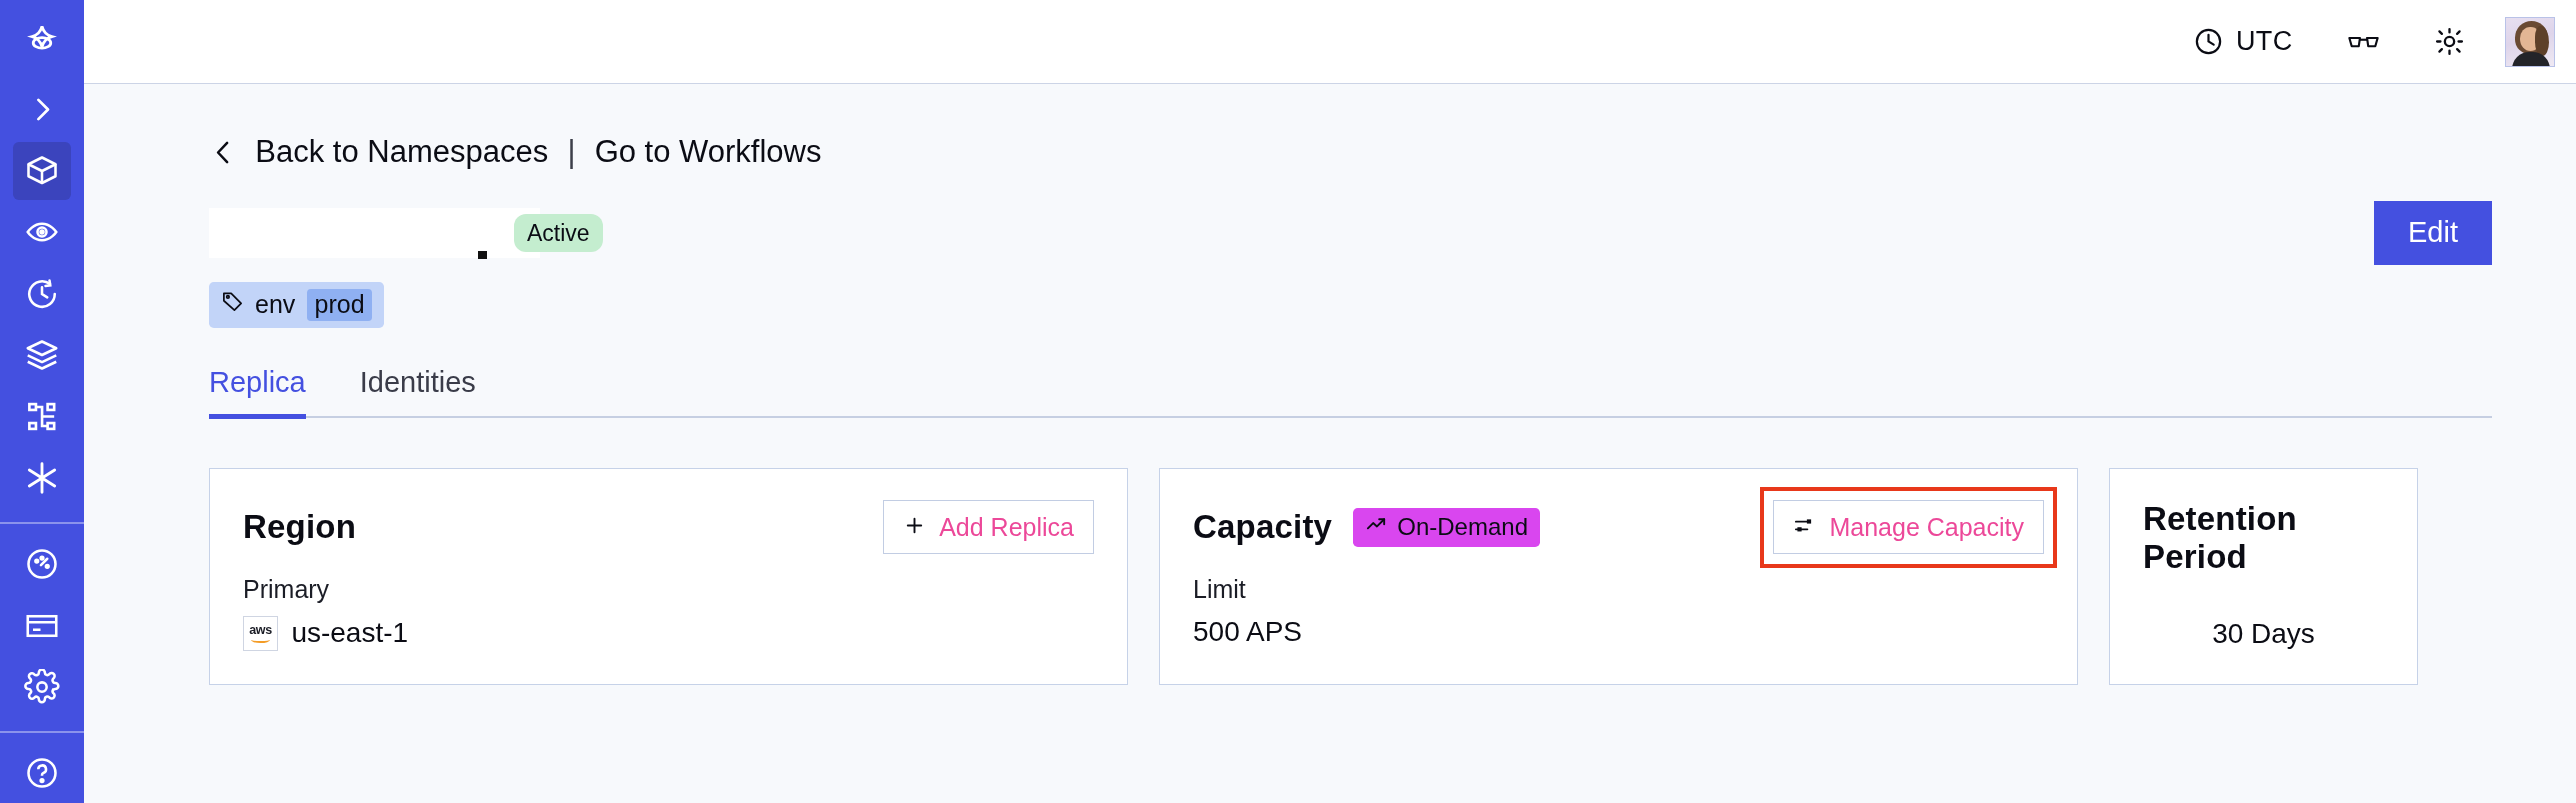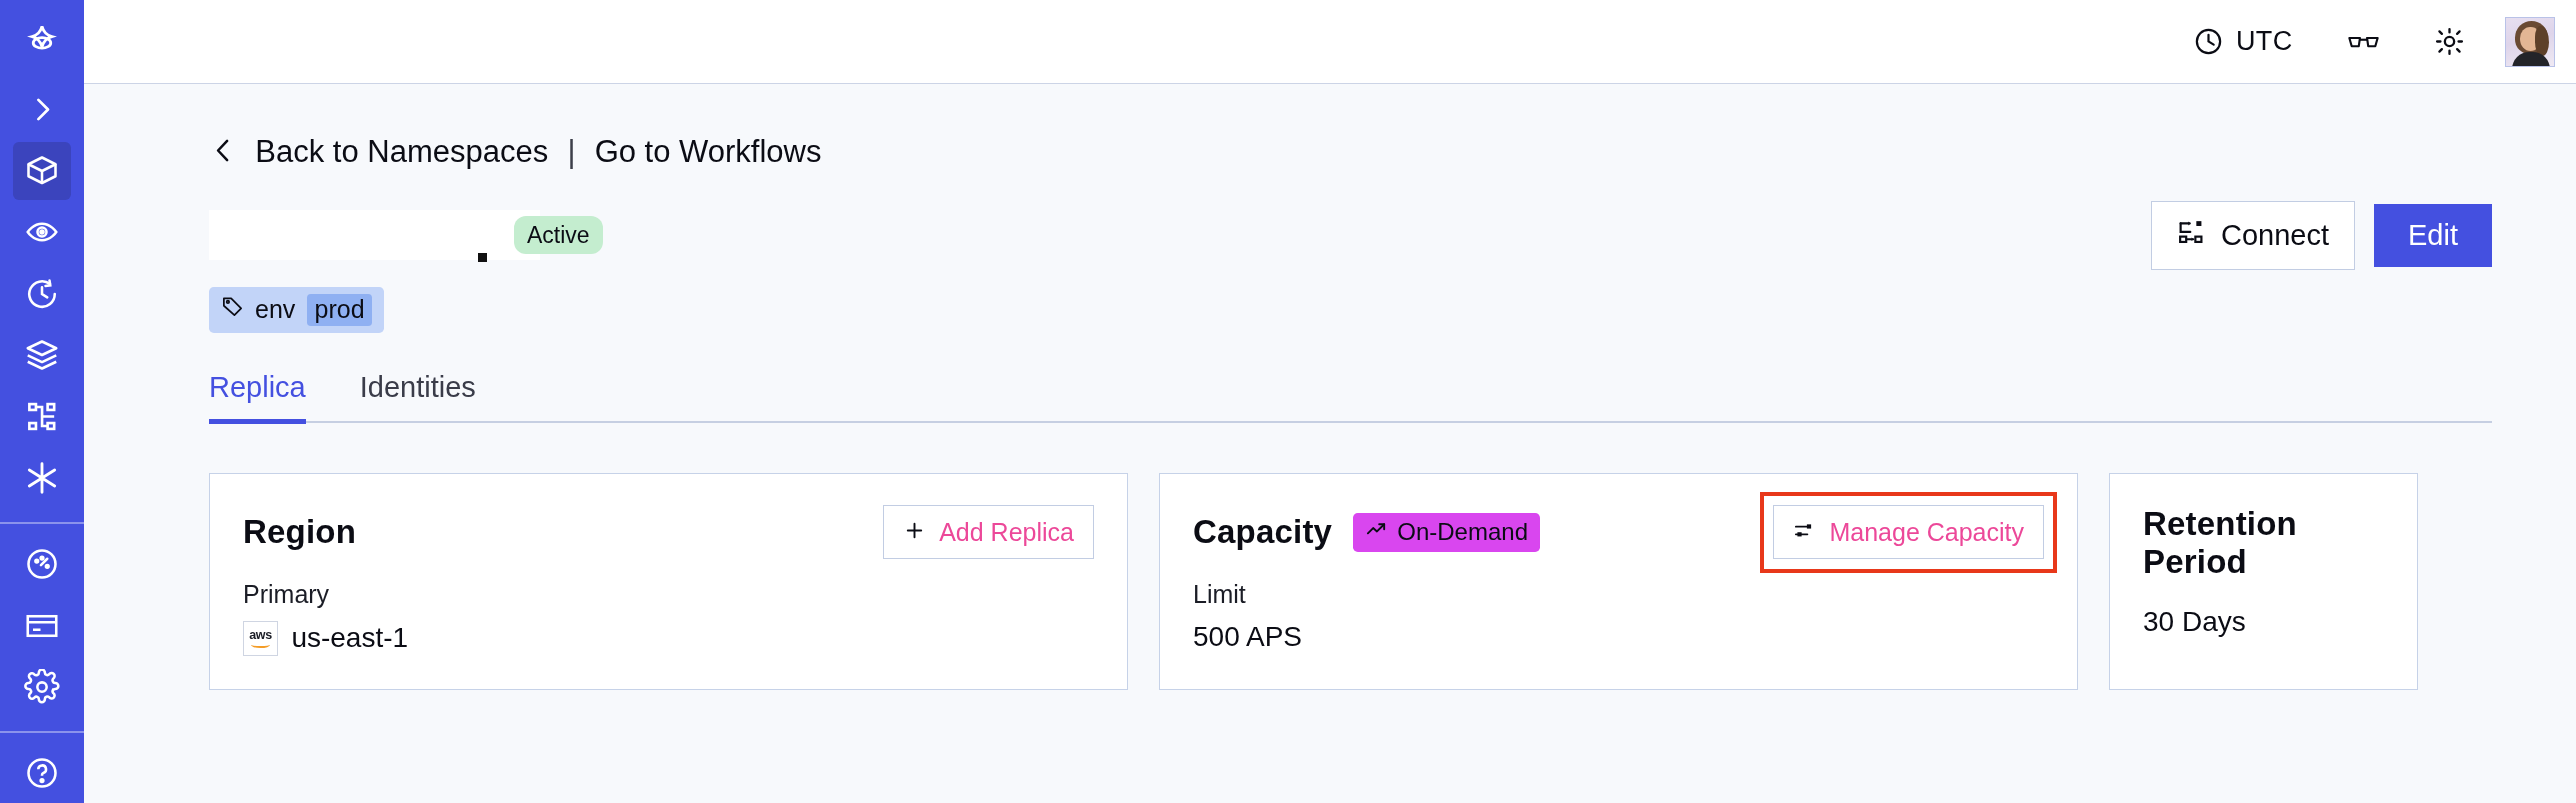--- a/index.html
+++ b/index.html
@@ -60,21 +60,21 @@
   .avatar .body { position: absolute; left: 5.8px; top: 34px; width: 38px; height: 19px;
     border-radius: 17.3px 17.3px 0 0; background: #232429; }
 
   .content {
     flex: 1 1 auto; background: #f7f9fc; padding: 0 0 0 0;
     position: relative; overflow: hidden;
   }
   .inner { padding: 50px 84px 0 125px; }
 
   
-  .crumb { display: flex; align-items: flex-start; gap: 17.3px; }
+  .crumb { display: flex; align-items: center; gap: 17.3px; }
   .crumb .chev { color: #0b0c14; display: flex; align-items: center; }
   .crumb a {
     font-size: 31px; color: #0b0c14; text-decoration: none; white-space: nowrap;
   }
   .crumb .sep { font-size: 31px; color: #3d3f4a; padding: 0 1.9px; }
 
   
   .title-row {
     margin-top: 31px; display: flex; align-items: center; min-height: 54px;
   }
@@ -138,21 +138,21 @@
     background: #d946ef; color: #0b0c14; font-size: 24px; padding: 4.8px 11.5px; border-radius: 4.8px;
   }
   .kv-label { margin-top: 21px; font-size: 25px; color: #1b1d26; }
   .kv-value { margin-top: 11.5px; font-size: 28px; color: #0b0c14; display: flex; align-items: center; gap: 13.4px; }
   .aws-chip {
     width: 35px; height: 35px; border: 1.4px solid #cfd5e2; background: #fff;
     display: flex; flex-direction: column; align-items: center; justify-content: center; gap: 1px;
   }
   .aws-chip .t { font-size: 12.5px; font-weight: 700; color: #1b1d26; line-height: 1; letter-spacing: -0.3px; }
   .aws-chip .s { width: 19px; height: 5.8px; border-bottom: 2.9px solid #f49c25; border-radius: 0 0 50% 50%; }
-  .ret-value { margin-top: 25px; font-size: 28px; color: #0b0c14; }
+  .ret-value { margin-top: 42px; font-size: 28px; color: #0b0c14; text-align: center; }
 
   .hl-box { position: relative; display: inline-flex; }
   .hl-box::before {
     content: ""; position: absolute; left: -13.4px; top: -13.4px; right: -13.4px; bottom: -13.4px;
     border: 4.8px solid #e8381a; pointer-events: none;
   }
 </style>
 </head>
 <body>
 
@@ -335,35 +335,20 @@
           <span class="sep">|</span>
           <a href="#">Go to Workflows</a>
         </div>
 
         <div class="title-row">
           <div class="title-redacted"></div>
           <div class="title-dot"></div>
           <span class="badge-active">Active</span>
 
           <div class="title-actions">
-            <button class="btn">
-              <span>
-                <svg width="29" height="29" viewBox="0 0 24 24" fill="none" stroke="#0b0c14" stroke-width="1.8" stroke-linecap="round">
-                  <path d="M3 4.5h7.5"></path>
-                    <path d="M3 4.5v7h8"></path>
-                    <polyline points="9.3 2.8 11.3 4.5 9.3 6.2" fill="#0b0c14" stroke="none"></polyline>
-                  <rect x="16" y="2.6" width="4.2" height="4" fill="#0b0c14" stroke="none"></rect>
-                  <rect x="2.6" y="15.4" width="5" height="4.4" stroke-width="1.8"></rect>
-                  <rect x="15.2" y="15.4" width="5" height="4.4" stroke-width="1.8"></rect>
-                  <path d="M8.4 17.6h5"></path>
-                    <polyline points="12 16.2 13.8 17.6 12 19" fill="#0b0c14" stroke="none"></polyline>
-                </svg>
-              </span>
-              <span>Connect</span>
-            </button>
             <button class="btn primary">
               <span>Edit</span>
             </button>
           </div>
         </div>
 
         <div class="tag-row">
           <span class="tag">
             <span>
               <svg width="23" height="23" viewBox="0 0 24 24" fill="none" stroke="#0b0c14" stroke-width="1.8" stroke-linejoin="round">

